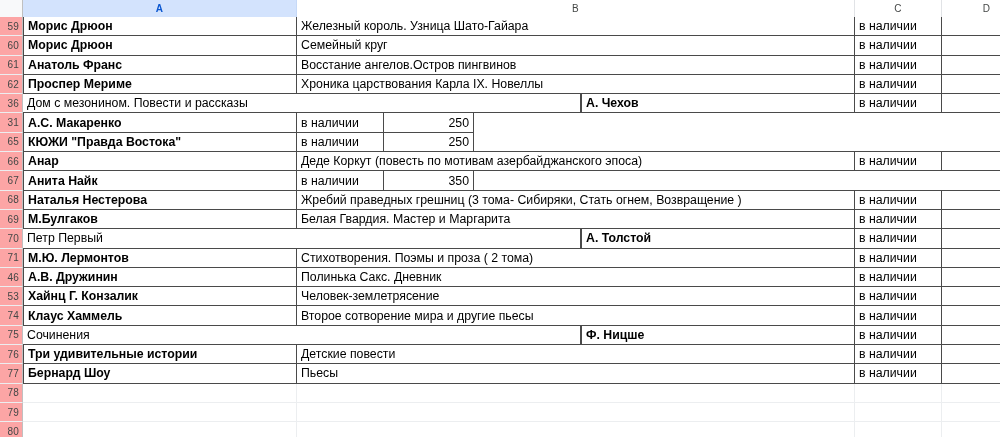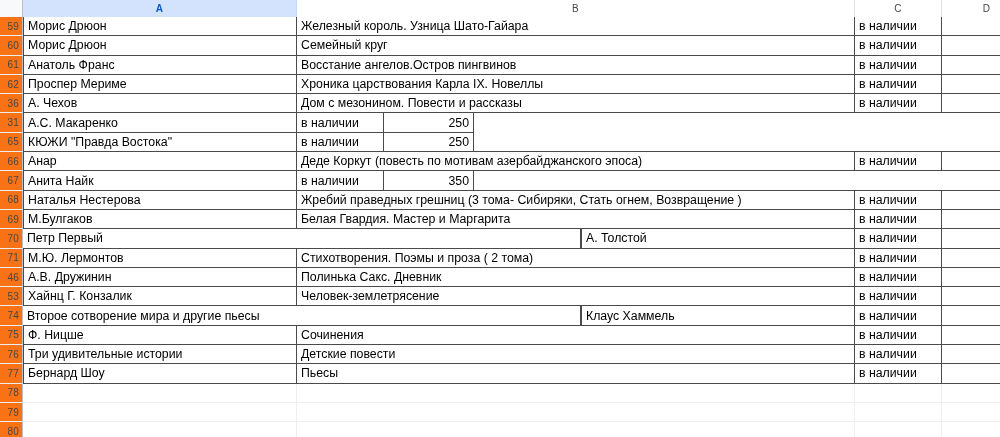--- a/index.html
+++ b/index.html
@@ -72,21 +72,21 @@
   }
   .row {
     display: flex;
     height: 19.3px;
     box-sizing: border-box;
   }
   .rowhead {
     width: 23px;
     flex: 0 0 auto;
     box-sizing: border-box;
-    background: #f97316;
+    background: #fca5a5;
     border-right: 1px solid #c0c0c0;
     border-bottom: 1px solid #eceef0;
     font-size: 10px;
     color: #444746;
     display: flex;
     align-items: center;
     justify-content: flex-end;
     padding-right: 3px;
     letter-spacing: .2px;
   }
@@ -106,20 +106,21 @@
   }
   
   .row.data .cell.bordered {
     border-right: 1px solid #4a4a4a;
     border-bottom: 1px solid #4a4a4a;
     border-top: 1px solid #4a4a4a;
     margin-top: -1px;
   }
   .row.data .cell.bordered.first {
     border-left: 1px solid #4a4a4a;
+    font-weight: bold;
   }
   .cell.num { justify-content: flex-end; padding-right: 4px; }
 
   .cA { width: 274px; }
   .cB { width: 558px; }
   .cC { width: 87px; }
   .cD { width: 90px; }
 
   
   .hA { width: 274px; }
@@ -173,22 +174,22 @@
       </div>
       <div class="row data">
         <div class="rowhead">62</div>
         <div class="cell cA bordered first">Проспер Мериме</div>
         <div class="cell cB bordered">Хроника царствования Карла IX. Новеллы</div>
         <div class="cell cC bordered">в наличии</div>
         <div class="cell cD bordered num">300</div>
       </div>
       <div class="row data">
         <div class="rowhead">36</div>
+        <div class="cell cB bordered">Дом с мезонином. Повести и рассказы</div>
         <div class="cell cA bordered first">А. Чехов</div>
-        <div class="cell cB bordered">Дом с мезонином. Повести и рассказы</div>
         <div class="cell cC bordered">в наличии</div>
         <div class="cell cD bordered num">250</div>
       </div>
       <div class="row data">
         <div class="rowhead">31</div>
         <div class="cell cA bordered first">А.С. Макаренко</div>
         <div class="cell cC bordered">в наличии</div>
         <div class="cell cD bordered num">250</div>
       </div>
       <div class="row data">
@@ -247,29 +248,29 @@
       </div>
       <div class="row data">
         <div class="rowhead">53</div>
         <div class="cell cA bordered first">Хайнц Г. Конзалик</div>
         <div class="cell cB bordered">Человек-землетрясение</div>
         <div class="cell cC bordered">в наличии</div>
         <div class="cell cD bordered num">250</div>
       </div>
       <div class="row data">
         <div class="rowhead">74</div>
+        <div class="cell cA bordered first">Клаус Хаммель</div>
         <div class="cell cB bordered">Второе сотворение мира и другие пьесы</div>
-        <div class="cell cA bordered first">Клаус Хаммель</div>
         <div class="cell cC bordered">в наличии</div>
         <div class="cell cD bordered num">250</div>
       </div>
       <div class="row data">
         <div class="rowhead">75</div>
+        <div class="cell cB bordered">Сочинения</div>
         <div class="cell cA bordered first">Ф. Ницше</div>
-        <div class="cell cB bordered">Сочинения</div>
         <div class="cell cC bordered">в наличии</div>
         <div class="cell cD bordered num">1000</div>
       </div>
       <div class="row data">
         <div class="rowhead">76</div>
         <div class="cell cA bordered first">Три удивительные истории</div>
         <div class="cell cB bordered">Детские повести</div>
         <div class="cell cC bordered">в наличии</div>
         <div class="cell cD bordered num">250</div>
       </div>

